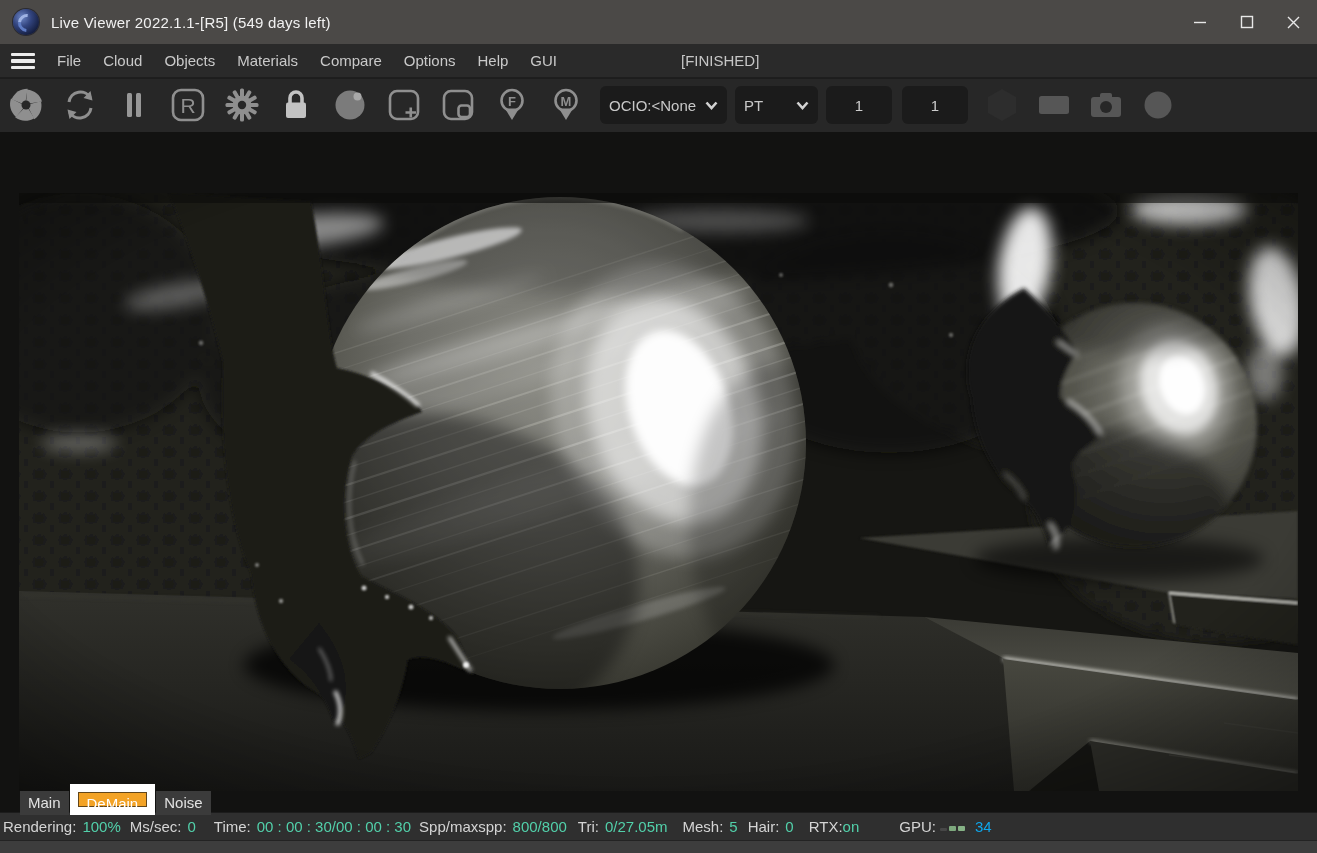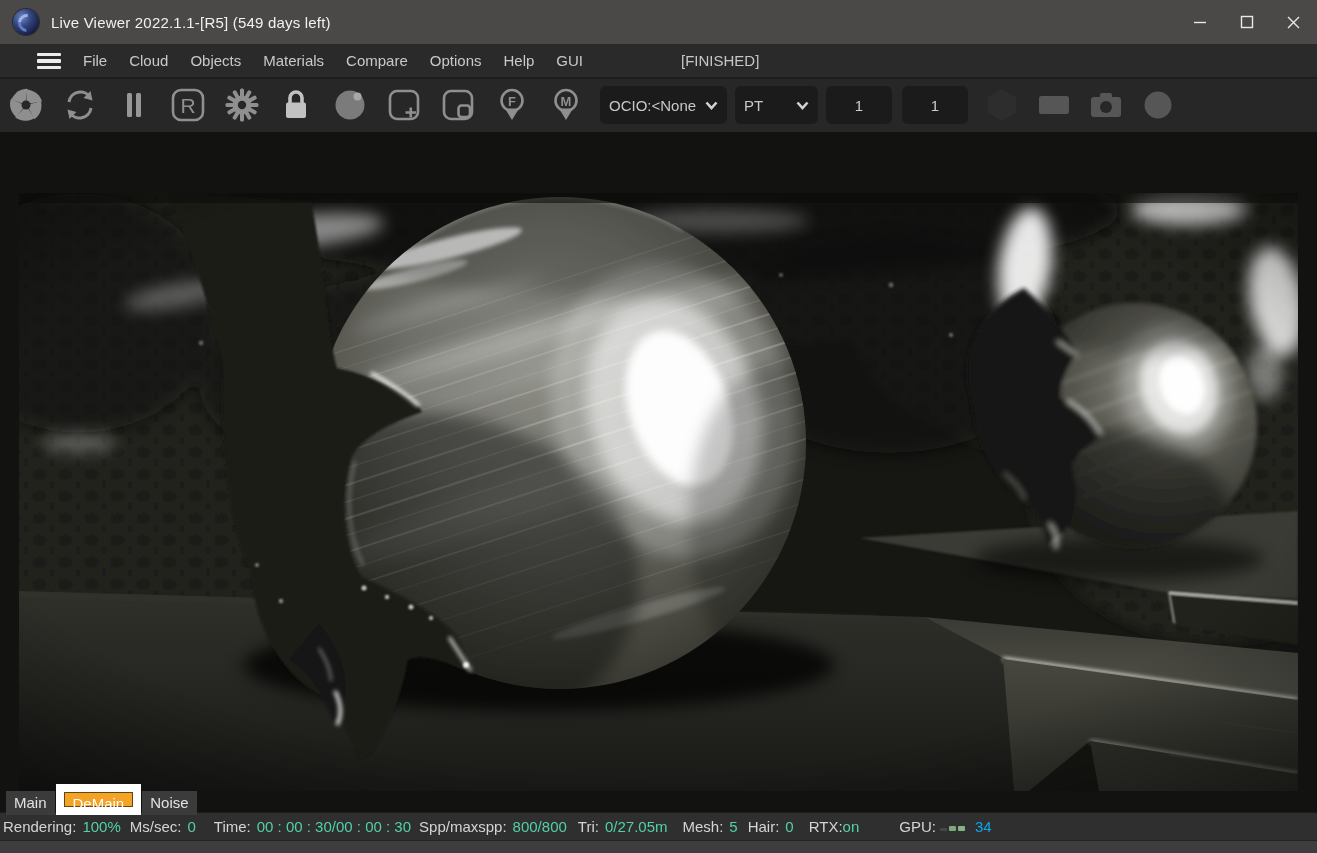--- a/index.html
+++ b/index.html
@@ -15,21 +15,21 @@
               position:relative; flex:0 0 auto; box-shadow:0 0 0 1px #2a2a30; }
   .c4d-logo::after { content:""; position:absolute; left:5px; top:5px; width:12px; height:12px;
               border:3px solid transparent; border-top-color:#9fb3e4; border-left-color:#5f7cc4;
               border-radius:50%; transform:rotate(-40deg); }
   .win-title { color:#f1f1f1; font-size:15px; margin-left:12px; letter-spacing:.2px; }
   .win-controls { margin-left:auto; display:flex; height:100%; }
   .win-btn { width:47px; height:100%; display:flex; align-items:center; justify-content:center; }
 
   
   .menubar { height:34px; background:#2a2a2a; display:flex; align-items:center;
-             position:relative; flex:0 0 auto; box-shadow:inset 0 -1px 0 #1e1e1e;padding-left:26px; }
+             position:relative; flex:0 0 auto; box-shadow:inset 0 -1px 0 #1e1e1e; }
   .hamburger { width:24px; height:16px; margin:0 11px 0 11px; display:flex; flex-direction:column;
                justify-content:space-between; }
   .hamburger i { display:block; height:3.2px; background:#ececec; border-radius:1px; }
   .menu-item { color:#c9c9c9; font-size:15px; padding:0 11px; line-height:34px; }
   .finished { position:absolute; left:681px; top:0; line-height:34px; color:#c6c6c6; font-size:15px; }
 
   
   .toolbar { height:54px; background:#272727; display:flex; align-items:center;
              padding-left:4px; flex:0 0 auto; box-shadow:inset 0 1px 0 #1d1d1d; }
   .tbtn { width:44px; height:44px; margin-right:10px; display:flex; align-items:center;
@@ -39,21 +39,21 @@
         display:flex; align-items:center; padding:0 9px; margin-right:8px; flex:0 0 auto; }
   .dd .lbl { white-space:nowrap; overflow:hidden; }
   .dd svg { margin-left:7px; flex:0 0 auto; }
   .numfield { width:66px; height:38px; background:#1b1b1b; border-radius:6px; color:#cccccc;
               font-size:15px; display:flex; align-items:center; justify-content:center;
               margin-right:10px; flex:0 0 auto; }
 
   
   .viewport { position:relative; height:680px; background:#121211; flex:0 0 auto; }
   .render-wrap { position:absolute; left:19px; top:61px; width:1279px; height:598px; }
-  .tabs { position:absolute; left:6px; bottom:-3px; display:flex; align-items:flex-end; z-index:10; }
+  .tabs { position:absolute; left:20px; bottom:-3px; display:flex; align-items:flex-end; z-index:10; }
   .tab { background:#3b3b3b; color:#e2e2e2; font-size:15px; height:24px; line-height:24px;
          padding:0 8px; margin-right:1px; }
   .tab.active { background:#f3a326; color:#ffffff; border:8px solid #ffffff; height:31px;
                 line-height:24px; padding:0 9px; box-shadow:inset 0 0 0 1px rgba(20,20,20,.65); }
 
   
   .statusbar { height:28px; background:#2f2f2f; border-top:1px solid #1c1c1c; display:flex;
                align-items:center; font-size:15px; flex:0 0 auto; }
   .seg { display:flex; align-items:center; }
   .seg .lab { color:#d4d4d4; margin-right:6px; white-space:pre; }

